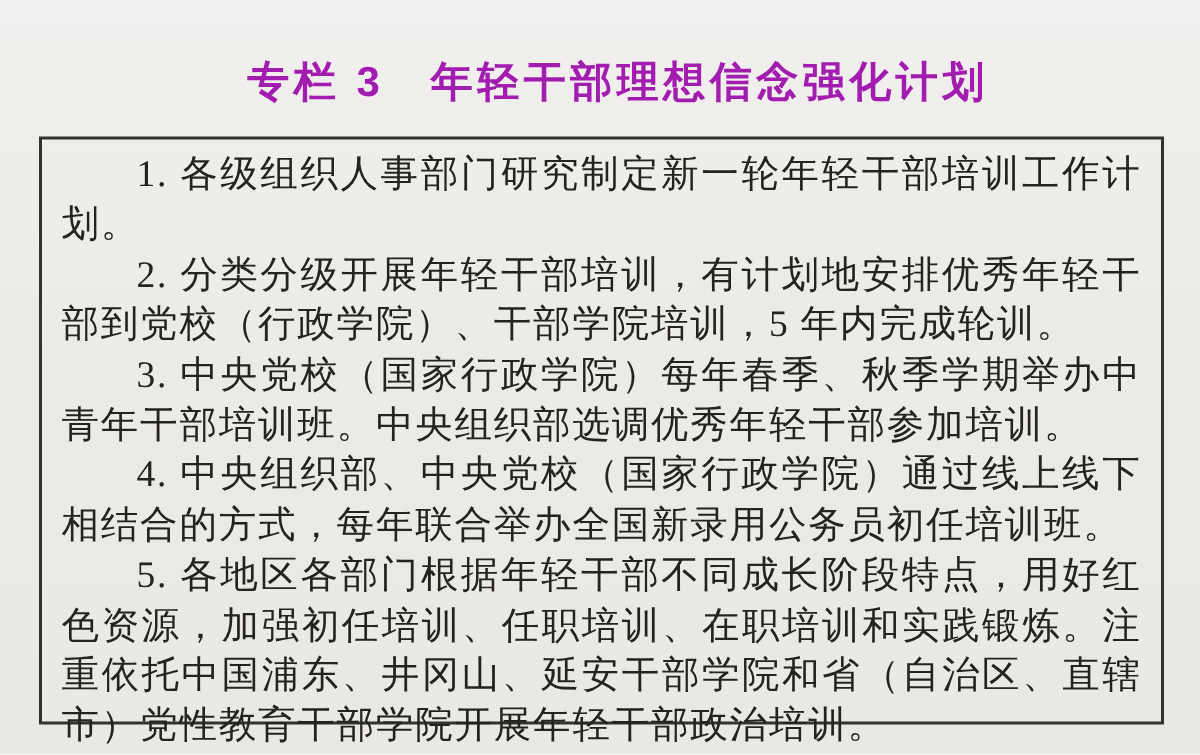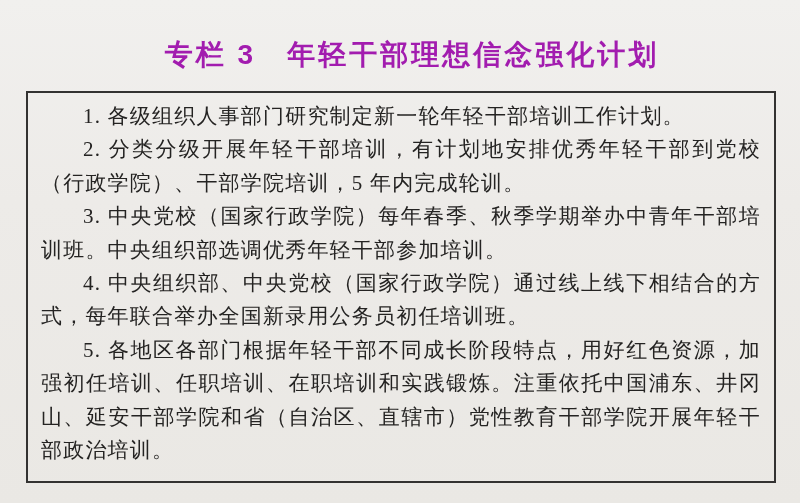--- a/index.html
+++ b/index.html
@@ -35,21 +35,21 @@
     width: 750px;
     height: 392px;
     box-sizing: border-box;
     border: 2px solid #333231;
     padding: 7px 13px 6px 13px;
     background: transparent;
   }
   .content-box p {
     margin: 0;
     text-indent: 2em;
-    font-size: 21px;
+    font-size: 25px;
     line-height: 33.4px;
     letter-spacing: 1.2px;
     color: #242322;
     text-align: justify;
     text-justify: inter-ideograph;
   }
 </style>
 </head>
 <body>
 

